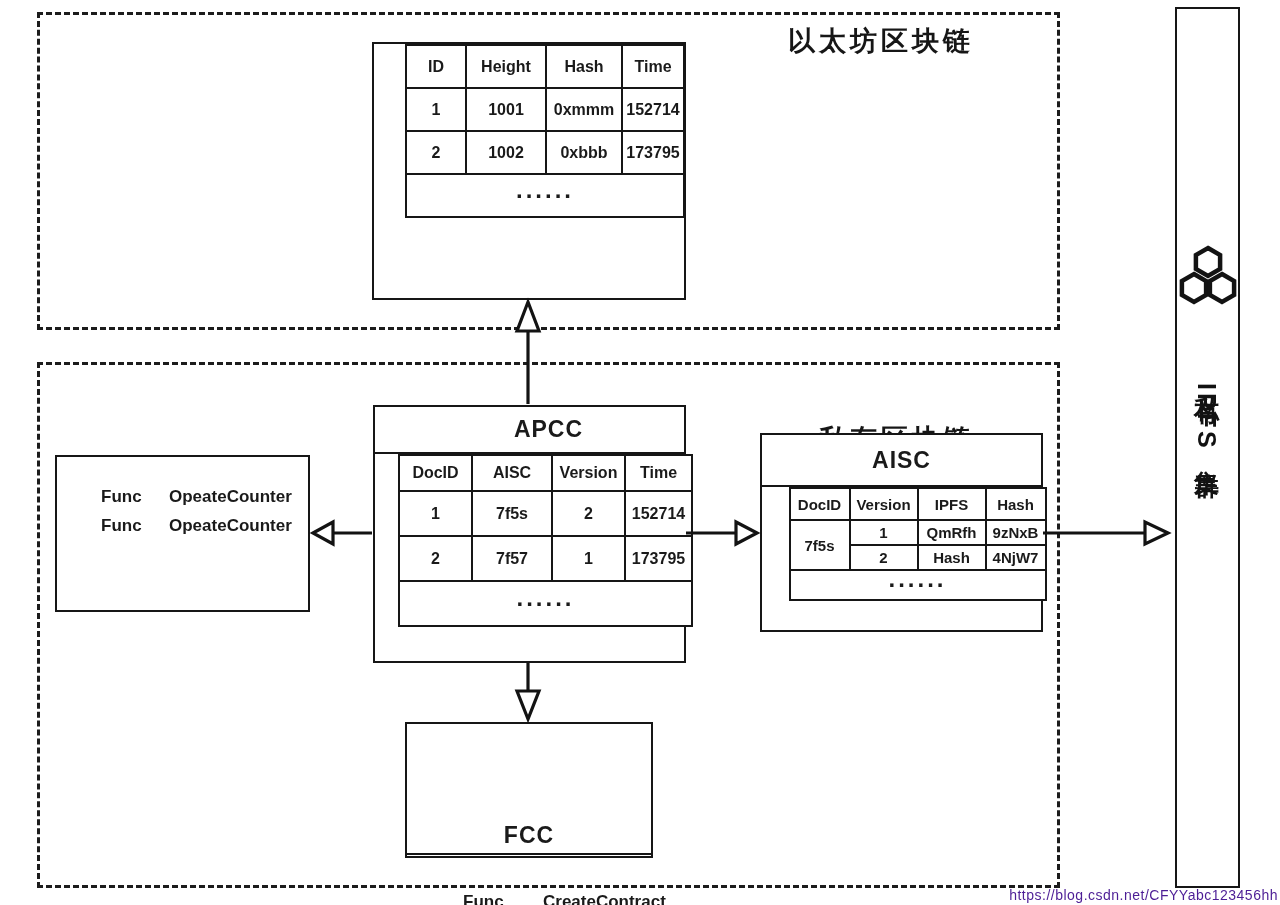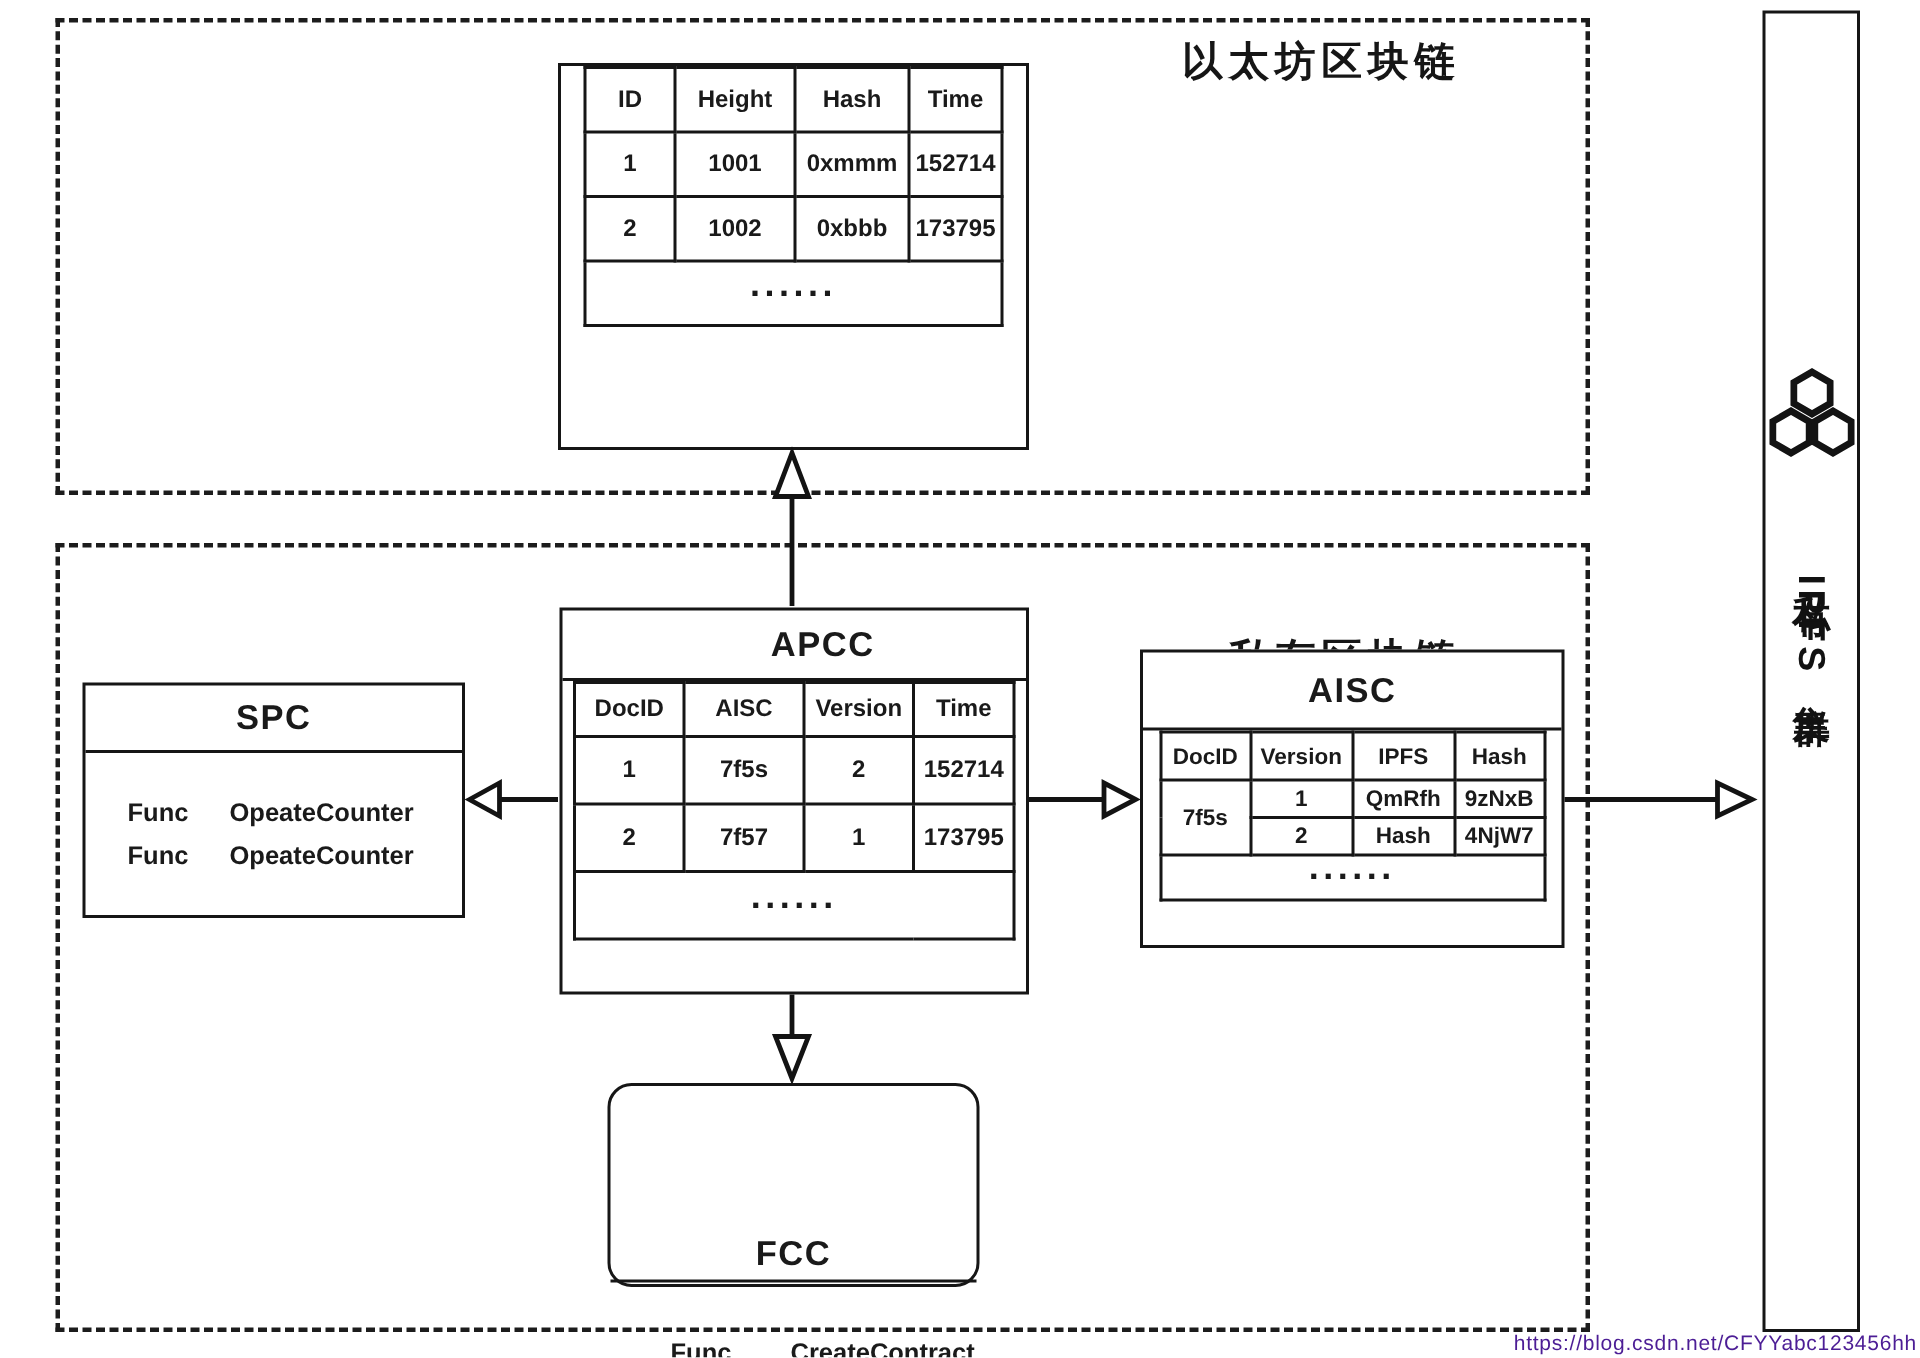--- a/index.html
+++ b/index.html
@@ -44,31 +44,31 @@
   }
   .comp-title {
     border-bottom: 2.5px solid #161616;
     display: flex;
     align-items: center;
     justify-content: center;
     font-size: 23px;
     font-weight: 700;
     letter-spacing: 1px;
   }
-  .comp-body { position: relative; width: 100%; }
+  .comp-body { position: relative; width: 100%; margin-left: 16px; }
 
   .box-pcpc { left: 372px; top: 42px;  width: 314px; height: 258px; }
   .box-pcpc .comp-title { height: 44px; }
   .box-apcc { left: 373px; top: 405px; width: 313px; height: 258px; }
   .box-apcc .comp-title { height: 47px; padding-left: 38px; }
   .box-spc  { left: 55px;  top: 455px; width: 255px; height: 157px; }
   .box-spc  .comp-title { height: 45px; }
   .box-aisc { left: 760px; top: 433px; width: 283px; height: 199px; }
   .box-aisc .comp-title { height: 52px; }
-  .box-fcc  { left: 405px; top: 722px; width: 248px; height: 136px; border-radius: 16px; }
+  .box-fcc  { left: 405px; top: 722px; width: 248px; height: 136px; }
   .box-fcc  .comp-title { height: 38px; }
 
   
   table.data-table {
     border-collapse: collapse;
     table-layout: fixed;
     margin: 0 auto;
     background: #fff;
   }
   table.data-table th, table.data-table td {
@@ -233,21 +233,20 @@
             </tr>
             <tr>
               <td colspan="4" class="dots-cell"><span>......</span></td>
             </tr>
           </tbody>
         </table>
     </div>
   </div>
 
   <div class="comp-box box-spc">
-    <div class="comp-title">SPC</div>
     <div class="comp-body" style="height:107px">
       <div class="func-list">
         <div class="func-line">
           <span class="func-kw">Func</span>
           <span class="func-name">OpeateCounter</span>
         </div>
         <div class="func-line">
           <span class="func-kw">Func</span>
           <span class="func-name">OpeateCounter</span>
         </div>

